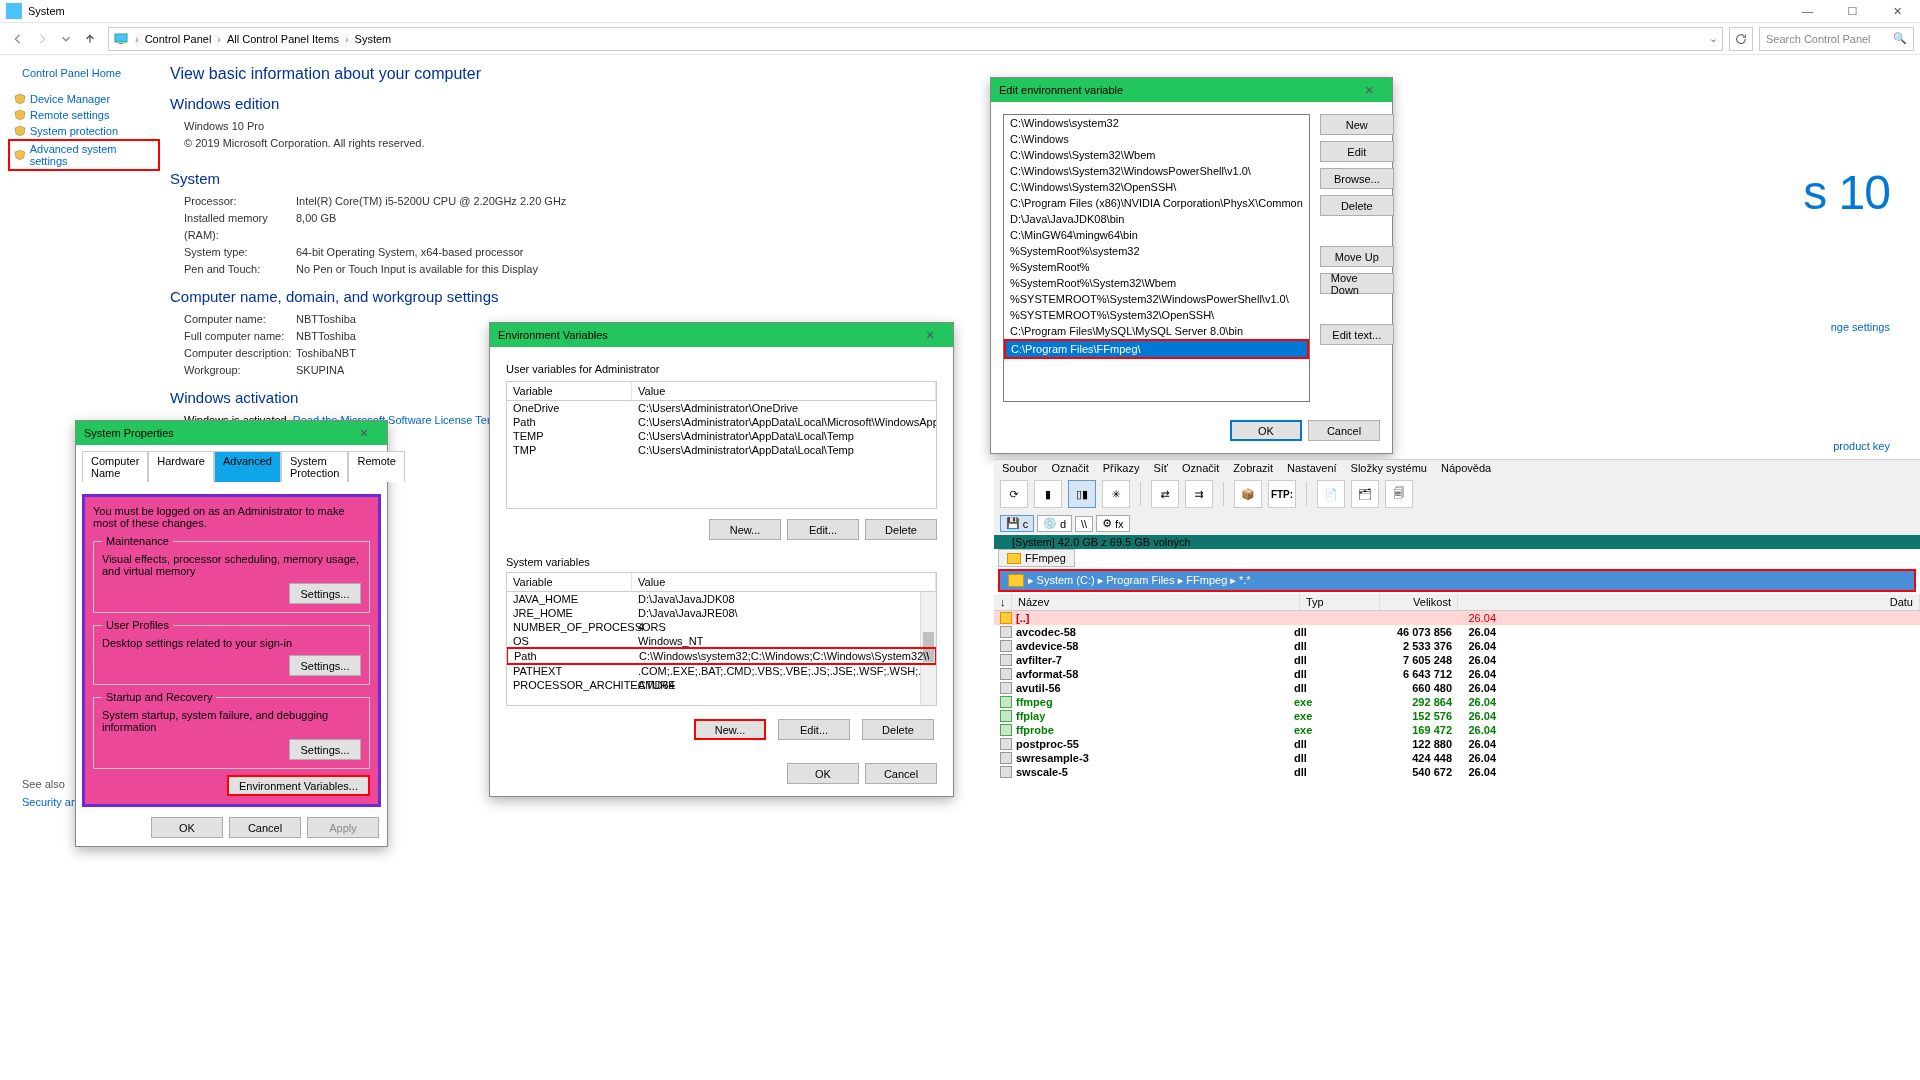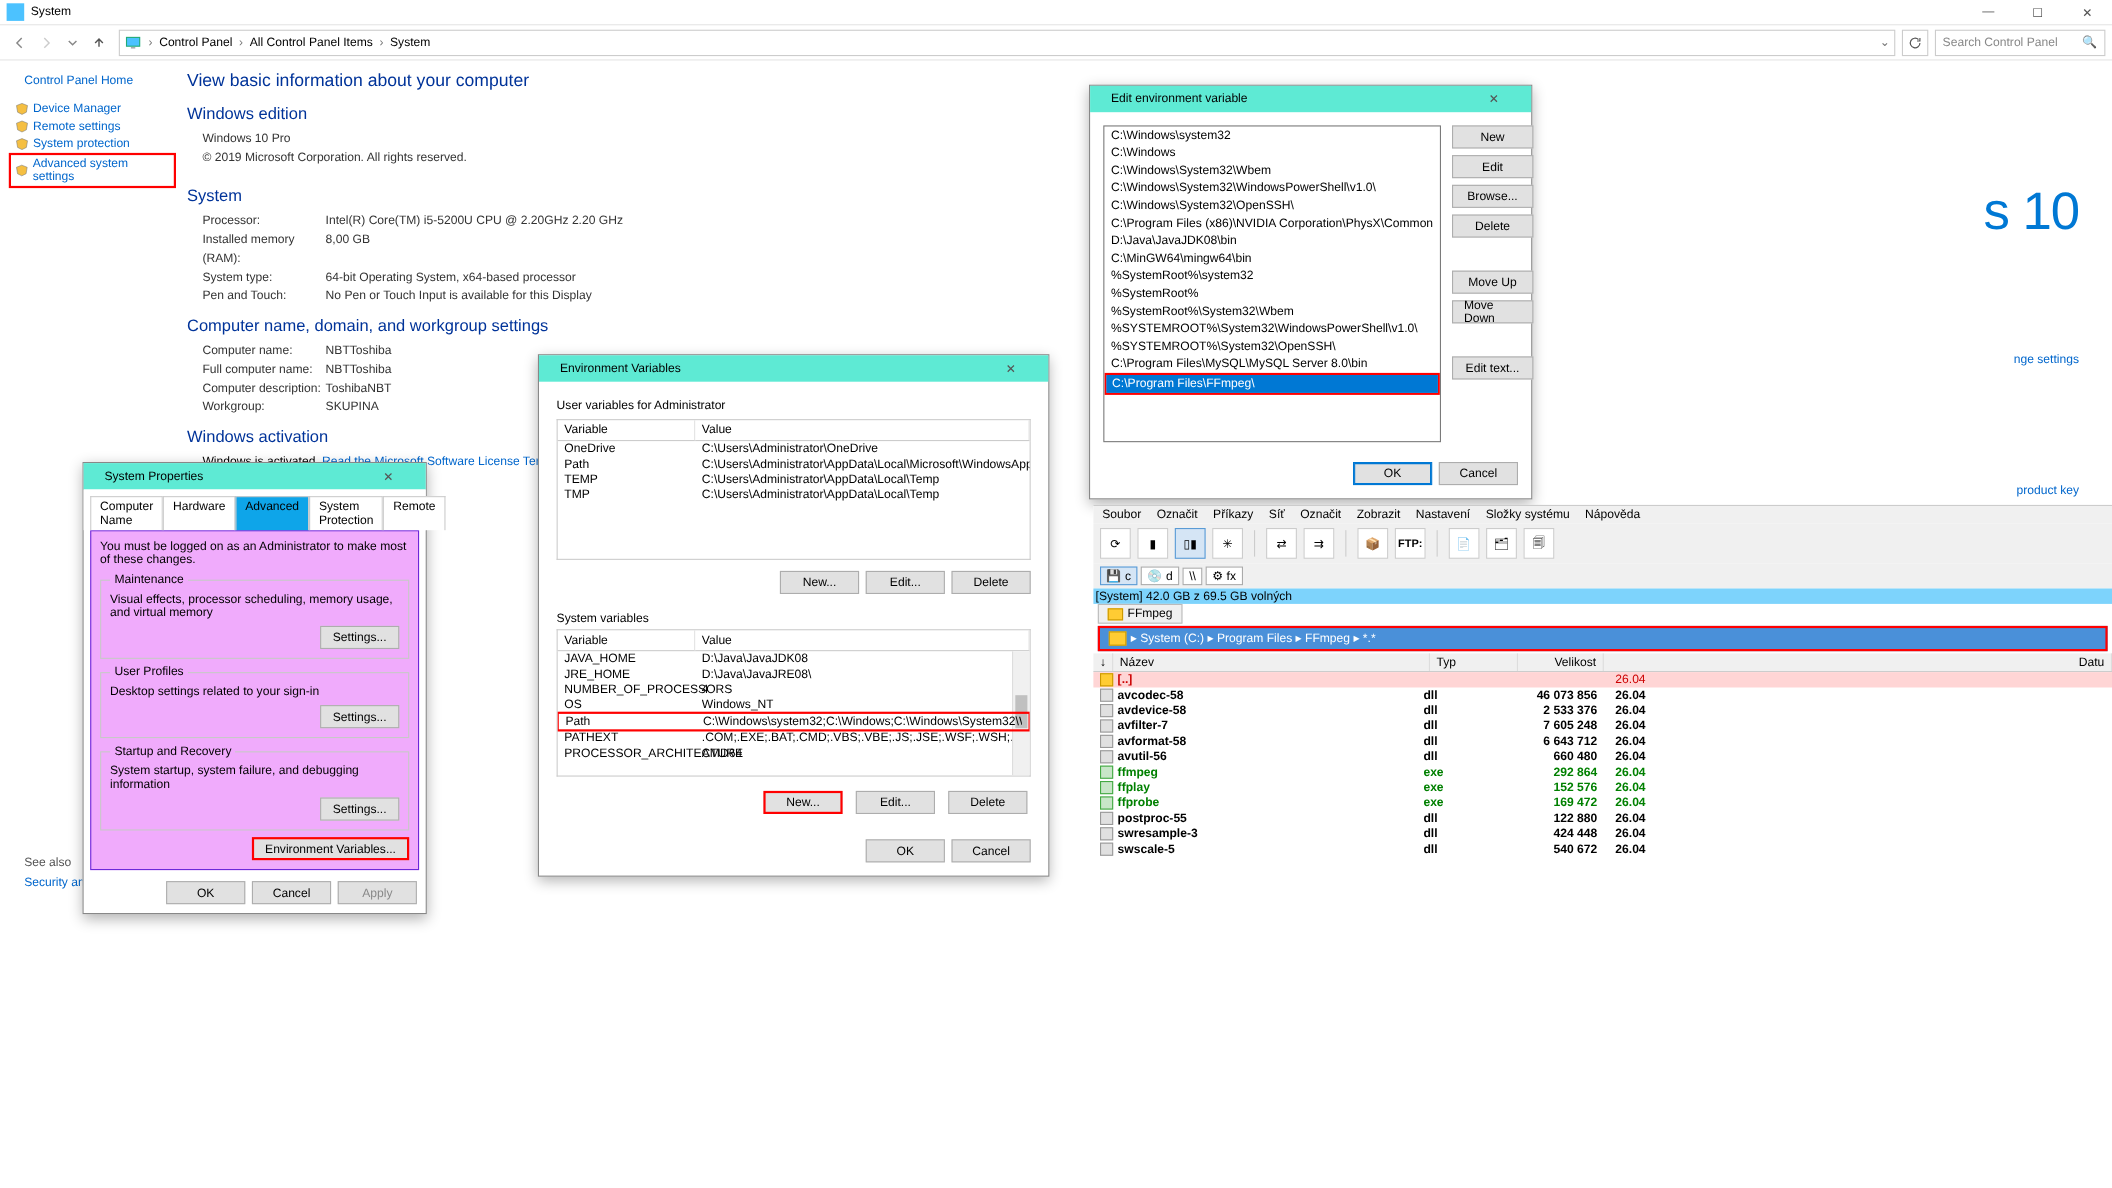--- a/index.html
+++ b/index.html
@@ -36,27 +36,27 @@
   .content{flex:1;padding:10px 0 0 10px;position:relative;}
   .hdr{color:#003399;font-size:16px;margin-bottom:12px;}
   .sectitle{color:#003399;font-size:15px;margin:8px 0 6px 0;}
   .kv{display:flex;margin-left:14px;line-height:17px;}
   .kv .k{width:112px;color:#333;}
   .kv .v{color:#333;}
   .link{color:#0066cc;}
 
   
   .dlg{position:absolute;background:#fff;border:1px solid #888;box-shadow:0 4px 12px rgba(0,0,0,0.3);}
-  .dlg-title{height:24px;display:flex;align-items:center;padding:0 19px;background:#5eead4;justify-content:space-between;}
+  .dlg-title{height:24px;display:flex;align-items:center;padding:0 8px;background:#22c55e;justify-content:space-between;}
   .dlg-title .t{flex:1;}
   .dlg-title .x{width:30px;text-align:center;color:#555;}
   .tabs{display:flex;gap:0;padding:6px 6px 0 6px;background:#fff;}
   .tab{padding:3px 8px;border:1px solid #ccc;border-bottom:none;background:#fff;}
   .tab.active{position:relative;z-index:2;background:#0ea5e9;}
-  .tabbody{border:1px solid #6d28d9;margin:0 6px 6px 6px;padding:8px;background:#f0abfc;}
+  .tabbody{border:3px solid #6d28d9;margin:12px 6px 6px 6px;padding:8px;background:#ec4899;}
   fieldset{border:1px solid #c8c8c8;margin:6px 0;padding:6px 8px 8px 8px;}
   legend{padding:0 4px;}
   .btn{min-width:72px;height:21px;border:1px solid #adadad;background:#e1e1e1;display:inline-flex;align-items:center;justify-content:center;padding:0 10px;color:#000;}
   .btn.def{border-color:#0078d4;box-shadow:inset 0 0 0 1px #0078d4;}
   .btnrow{display:flex;gap:6px;justify-content:flex-end;margin-top:6px;}
   .redbox{border:2px solid #ff0000;}
 
   
   .listhdr{display:flex;background:#fff;border:1px solid #ccc;border-bottom:none;}
   .listhdr>div{padding:3px 6px;border-right:1px solid #e3e3e3;border-bottom:1px solid #ccc;}
@@ -76,21 +76,21 @@
   .vbtncol{display:flex;flex-direction:column;gap:6px;width:74px;}
   .vbtncol .btn{width:74px;}
 
   
   .fmmenu{display:flex;gap:14px;padding:2px 8px;background:#f0f0f0;font-size:11px;}
   .fmtool{display:flex;gap:6px;padding:4px 6px;background:#f0f0f0;align-items:center;}
   .fmtool .tbtn{width:28px;height:28px;border:1px solid #ccc;display:flex;align-items:center;justify-content:center;background:#fff;}
   .drvbar{display:flex;gap:3px;padding:3px 6px;align-items:center;background:#f0f0f0;}
   .drvbtn{border:1px solid #aaa;padding:1px 5px;background:#fff;display:inline-flex;align-items:center;gap:3px;}
   .drvbtn.act{background:#d5e5f5;border-color:#5a9bd5;}
-  .fmstat{padding:1px 2px;background:#7dd3fc;}
+  .fmstat{padding:1px 18px;background:#0f766e;}
   .fmtab{background:#f0f0f0;border:1px solid #bbb;padding:2px 8px;display:inline-flex;align-items:center;gap:4px;margin-left:4px;}
   .fmcrumb{background:#4a90d9;color:#fff;padding:3px 8px;display:flex;align-items:center;gap:4px;border:2px solid #ff0000;margin:2px 4px;}
   .fmcrumb .fico{width:16px;height:13px;background:#ffcc33;border:1px solid #cc9900;}
   .fmhdr{display:flex;background:#f0f0f0;border-bottom:1px solid #ccc;font-size:11px;}
   .fmhdr>div{padding:2px 6px;border-right:1px solid #ddd;}
   .fmrow{display:flex;font-size:11px;padding:0 0;height:14px;align-items:center;}
   .fmrow .n{width:300px;padding-left:6px;display:flex;align-items:center;gap:4px;}
   .fmrow .t{width:80px;}
   .fmrow .s{width:78px;text-align:right;}
   .fmrow .d{width:50px;text-align:right;padding-right:6px;}

